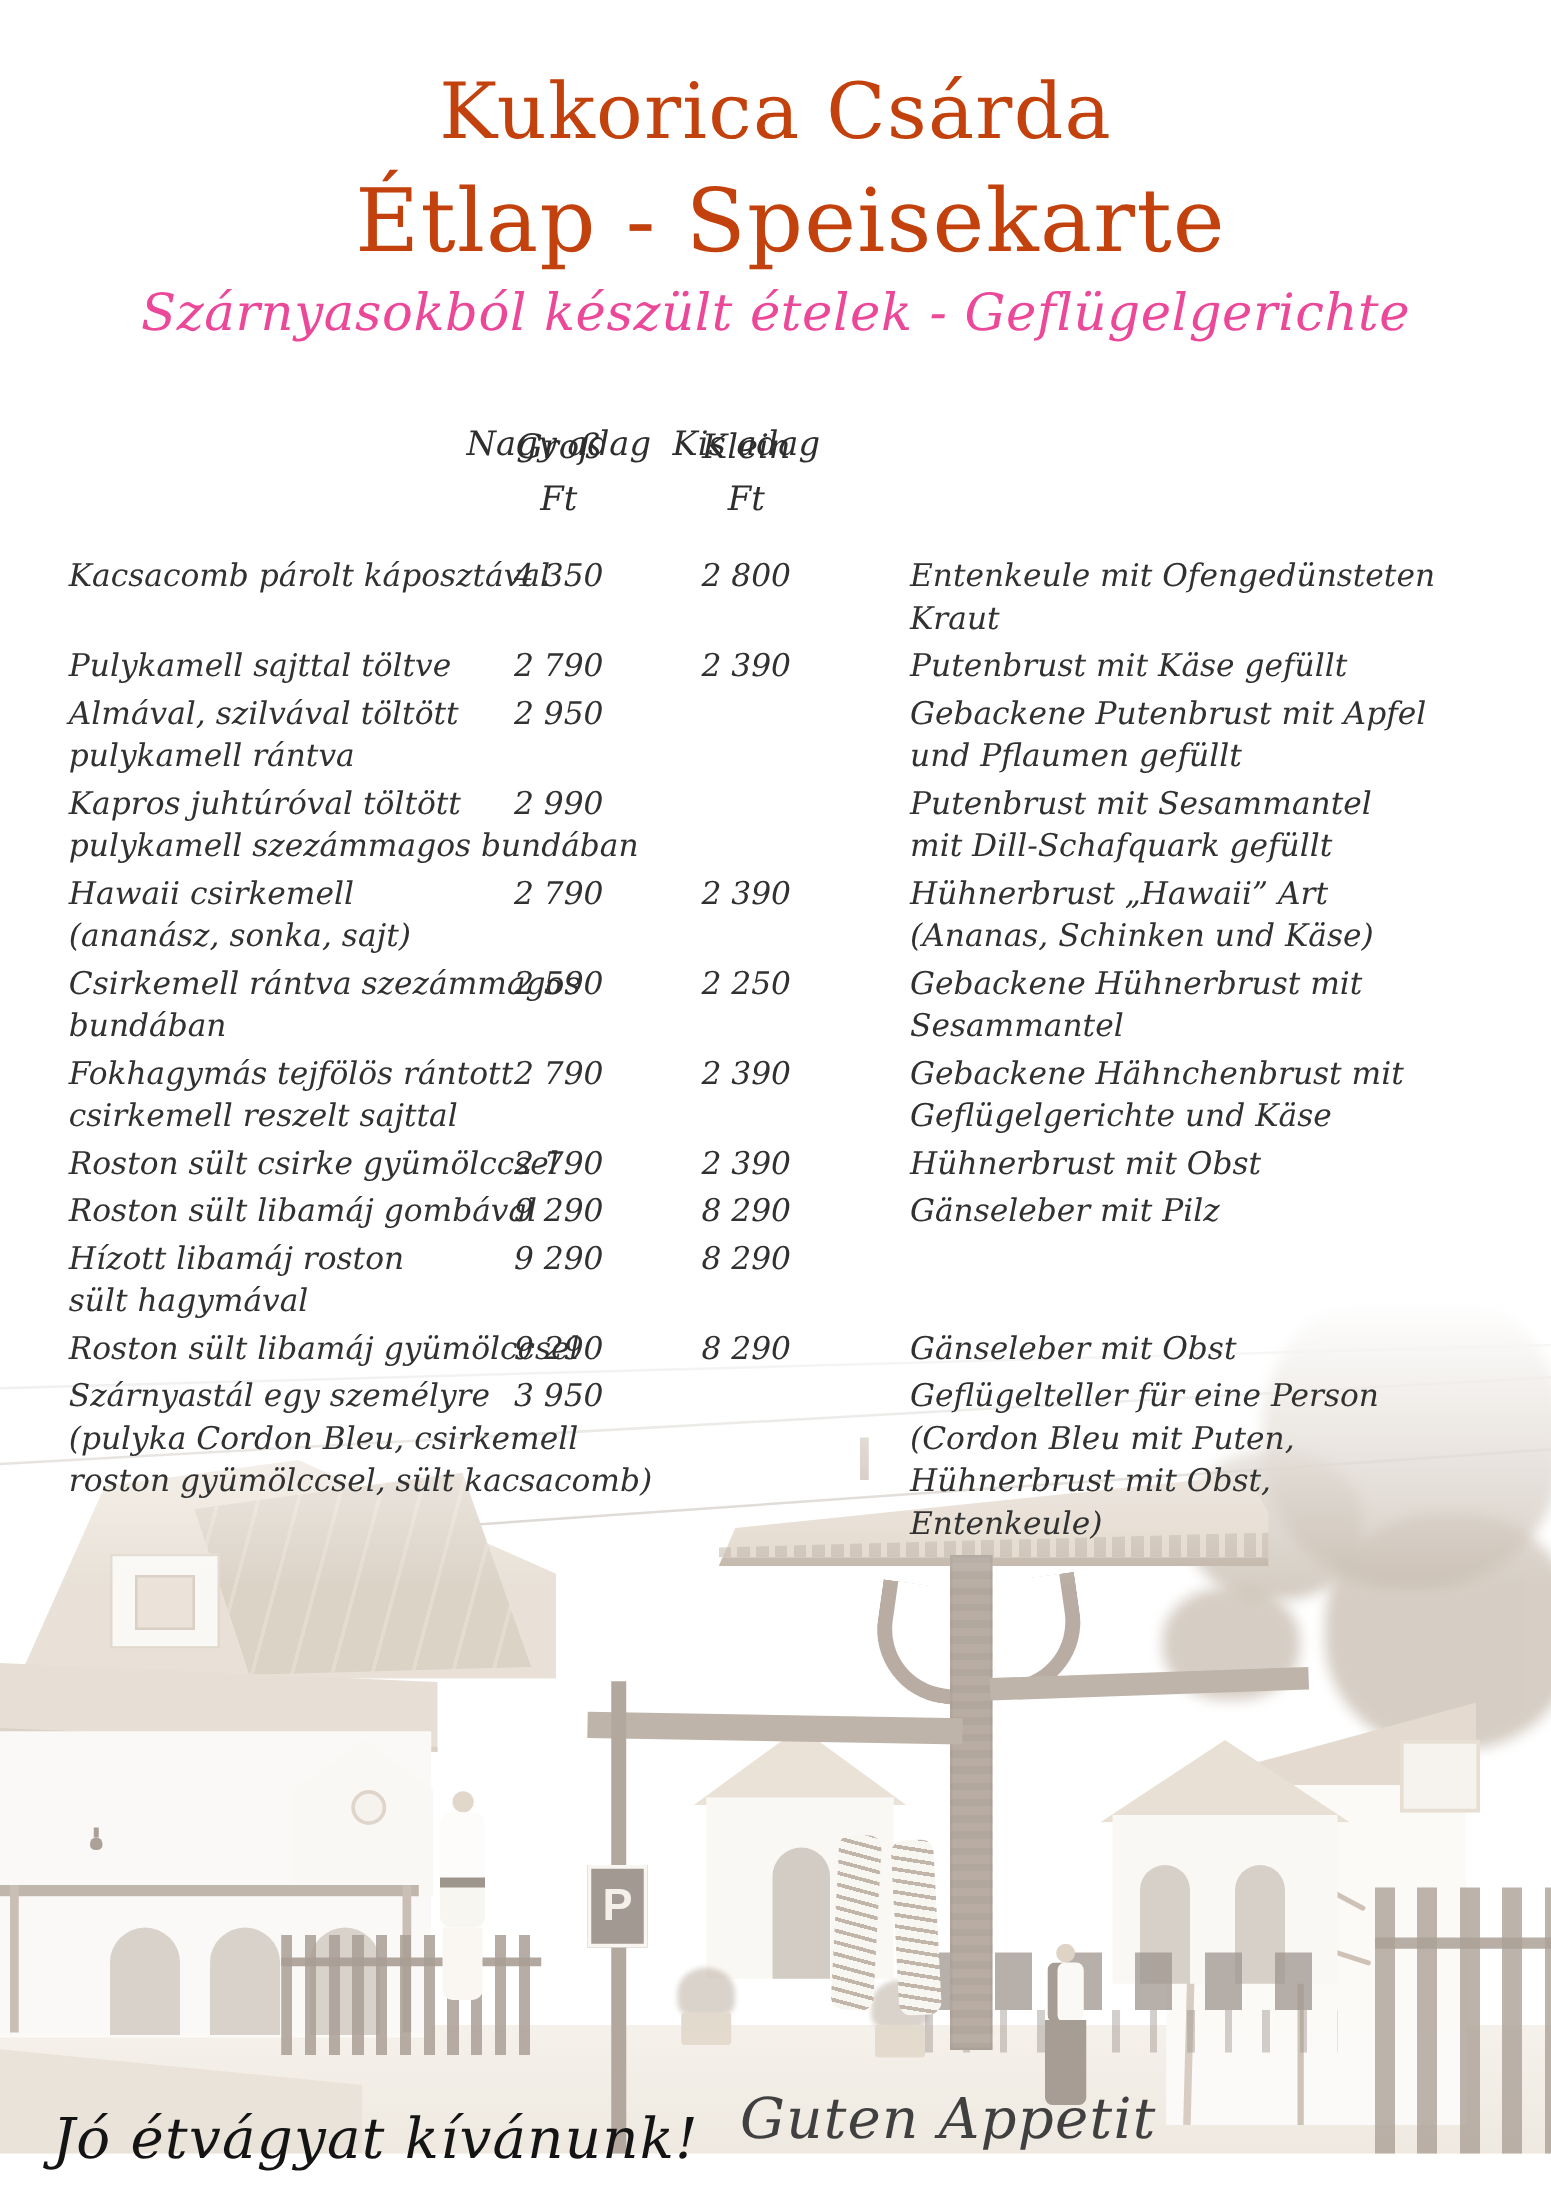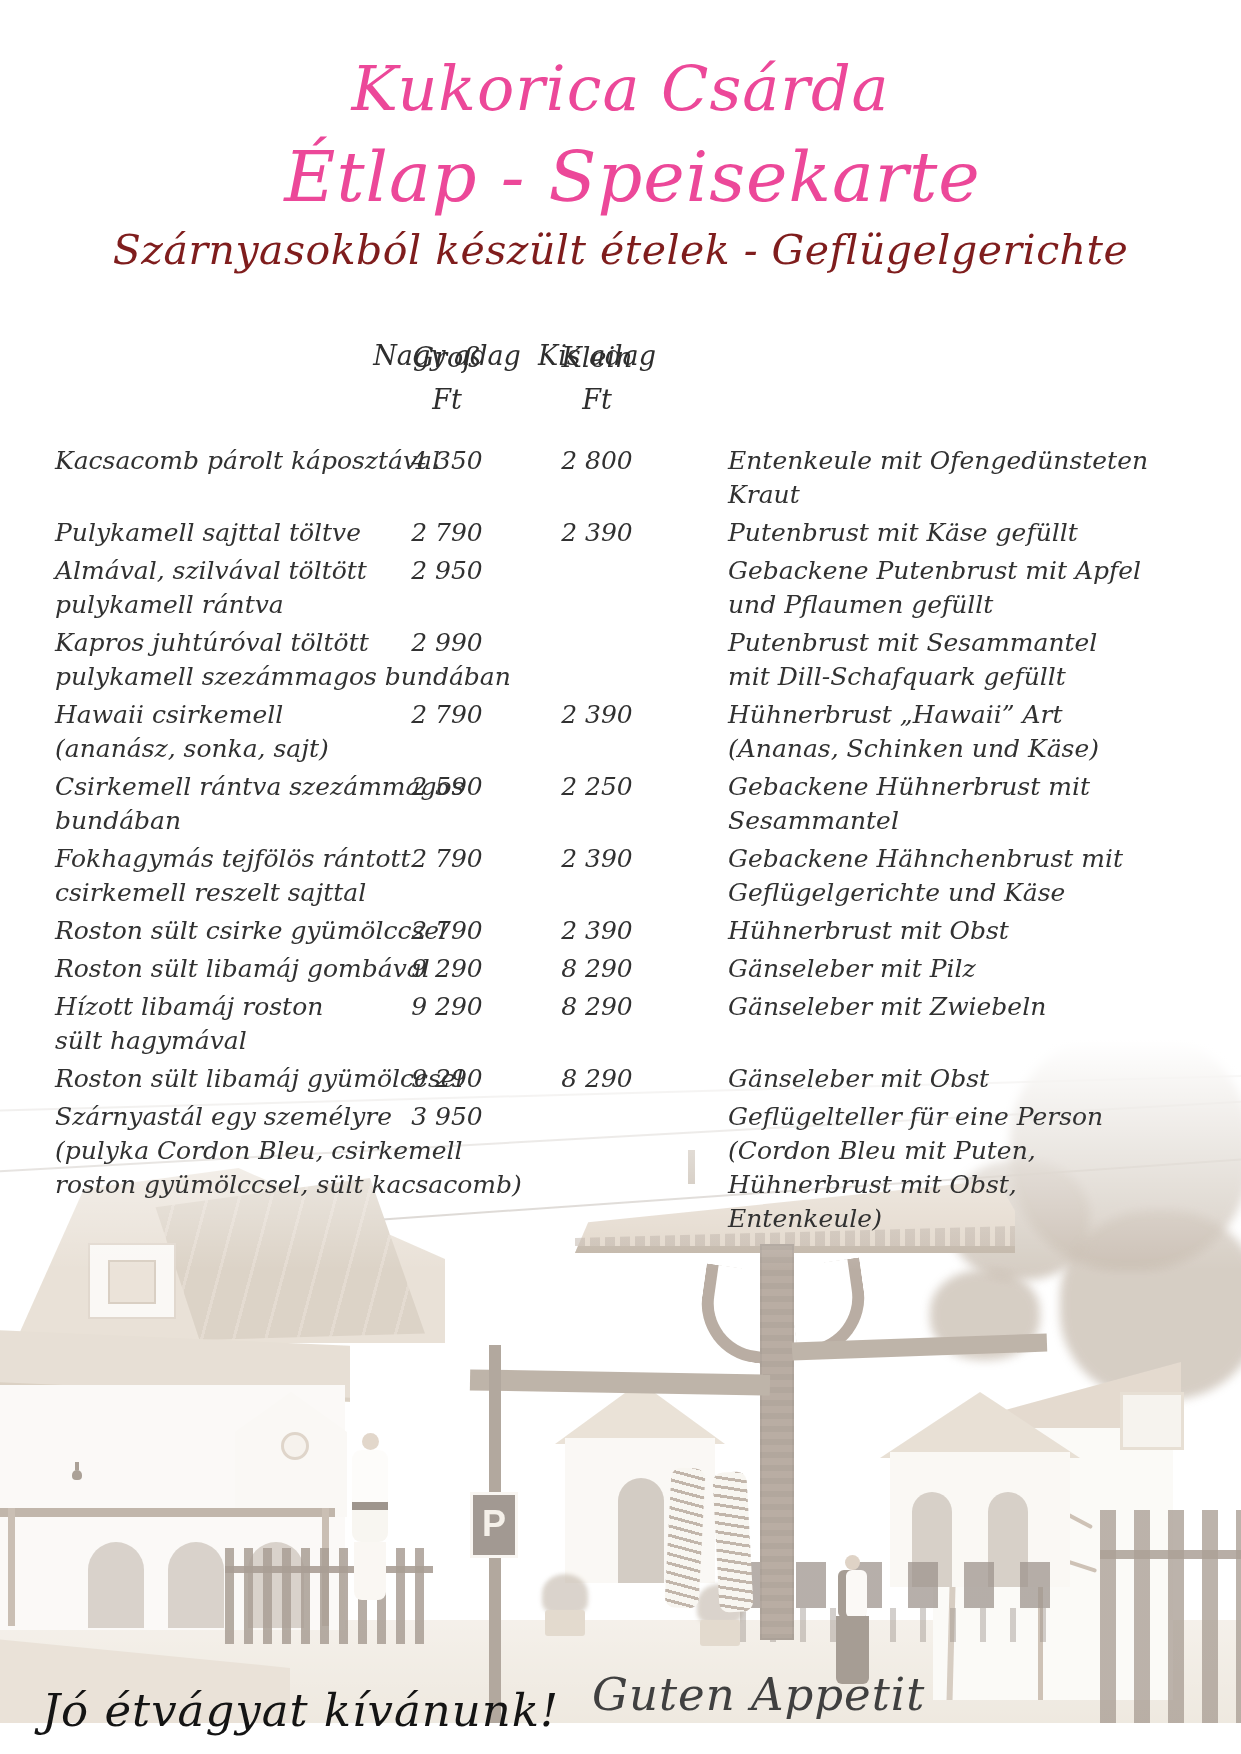--- a/index.html
+++ b/index.html
@@ -2,24 +2,24 @@
 <html><head>
 <meta charset="utf-8">
 <style>
   html,body{margin:0;padding:0;background:#fff;}
   body{width:1241px;height:1754px;position:relative;overflow:hidden;
        font-family:"DejaVu Serif","Liberation Serif",serif;}
 
   
   .textlayer{position:absolute;inset:0;z-index:10;}
   .center{position:absolute;left:0;width:100%;text-align:center;}
-  .title{font-style:italic;color:#ec4899;letter-spacing:1px;}
+  .title{color:#c2410c;letter-spacing:1px;}
   .title1{top:52px;font-size:62px;}
   .title2{top:136px;font-size:70px;margin-left:12px;}
-  .sectiontitle{top:226px;font-size:41px;font-style:italic;color:#7f1d1d;letter-spacing:0.5px;}
+  .sectiontitle{top:226px;font-size:41px;font-style:italic;color:#ec4899;letter-spacing:0.5px;}
 
   .hdr{position:absolute;font-style:italic;color:#2e2e2e;font-size:27px;text-align:center;width:150px;}
   .hdr.large{left:372px;}
   .hdr.small{left:522px;}
   .hdr.r1{top:300px;margin-top:40px;} .hdr.r2{top:342px;} .hdr.r3{top:384px;}
 
   #menu-rows{position:absolute;left:55px;top:444px;width:1130px;}
   .menu-row{display:flex;align-items:flex-start;margin-bottom:4px;
             font-style:italic;color:#313131;font-size:25px;line-height:34px;}
   .menu-row > div{white-space:pre;}
@@ -310,21 +310,20 @@
         <div class="cell-hu">Roston sült libamáj gombával</div>
         <div class="cell-large">9 290</div>
         <div class="cell-small">8 290</div>
         <div class="cell-de">Gänseleber mit Pilz</div>
       </div>
       <div class="menu-row">
         <div class="cell-hu">Hízott libamáj roston
 sült hagymával</div>
         <div class="cell-large">9 290</div>
         <div class="cell-small">8 290</div>
-        <div class="cell-de">Gänseleber mit Zwiebeln</div>
       </div>
       <div class="menu-row">
         <div class="cell-hu">Roston sült libamáj gyümölccsel</div>
         <div class="cell-large">9 290</div>
         <div class="cell-small">8 290</div>
         <div class="cell-de">Gänseleber mit Obst</div>
       </div>
       <div class="menu-row">
         <div class="cell-hu">Szárnyastál egy személyre
 (pulyka Cordon Bleu, csirkemell

